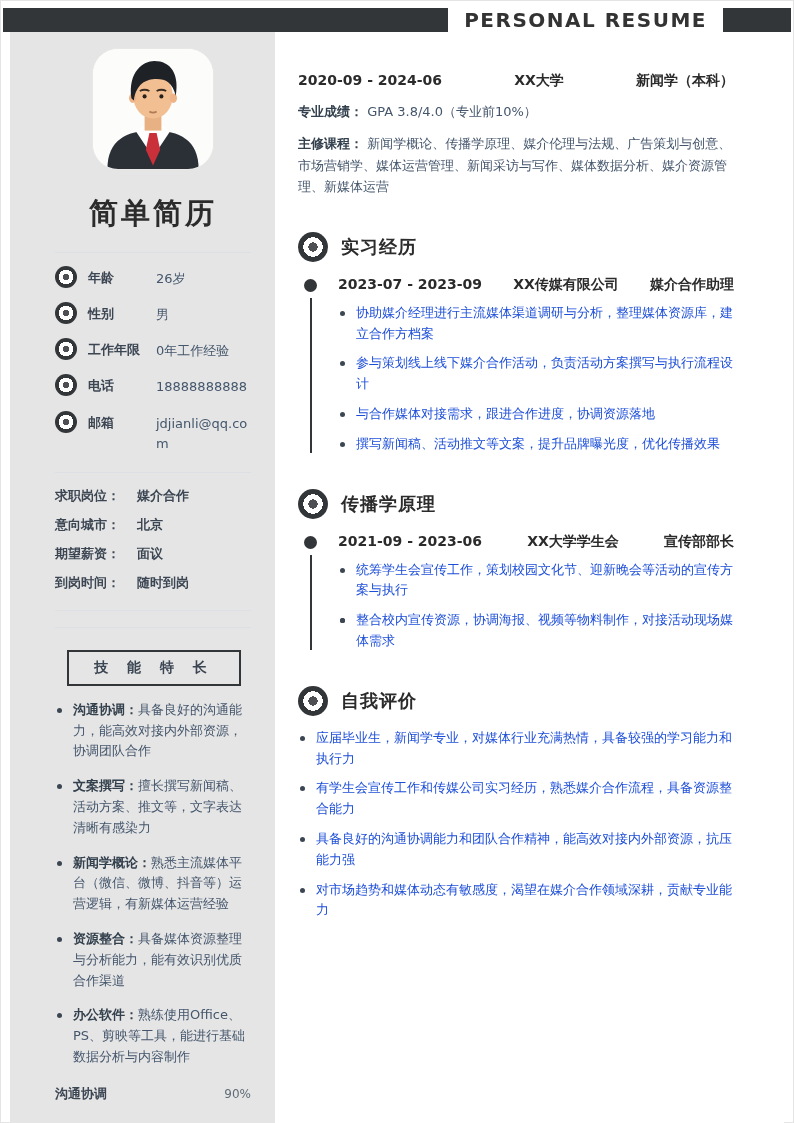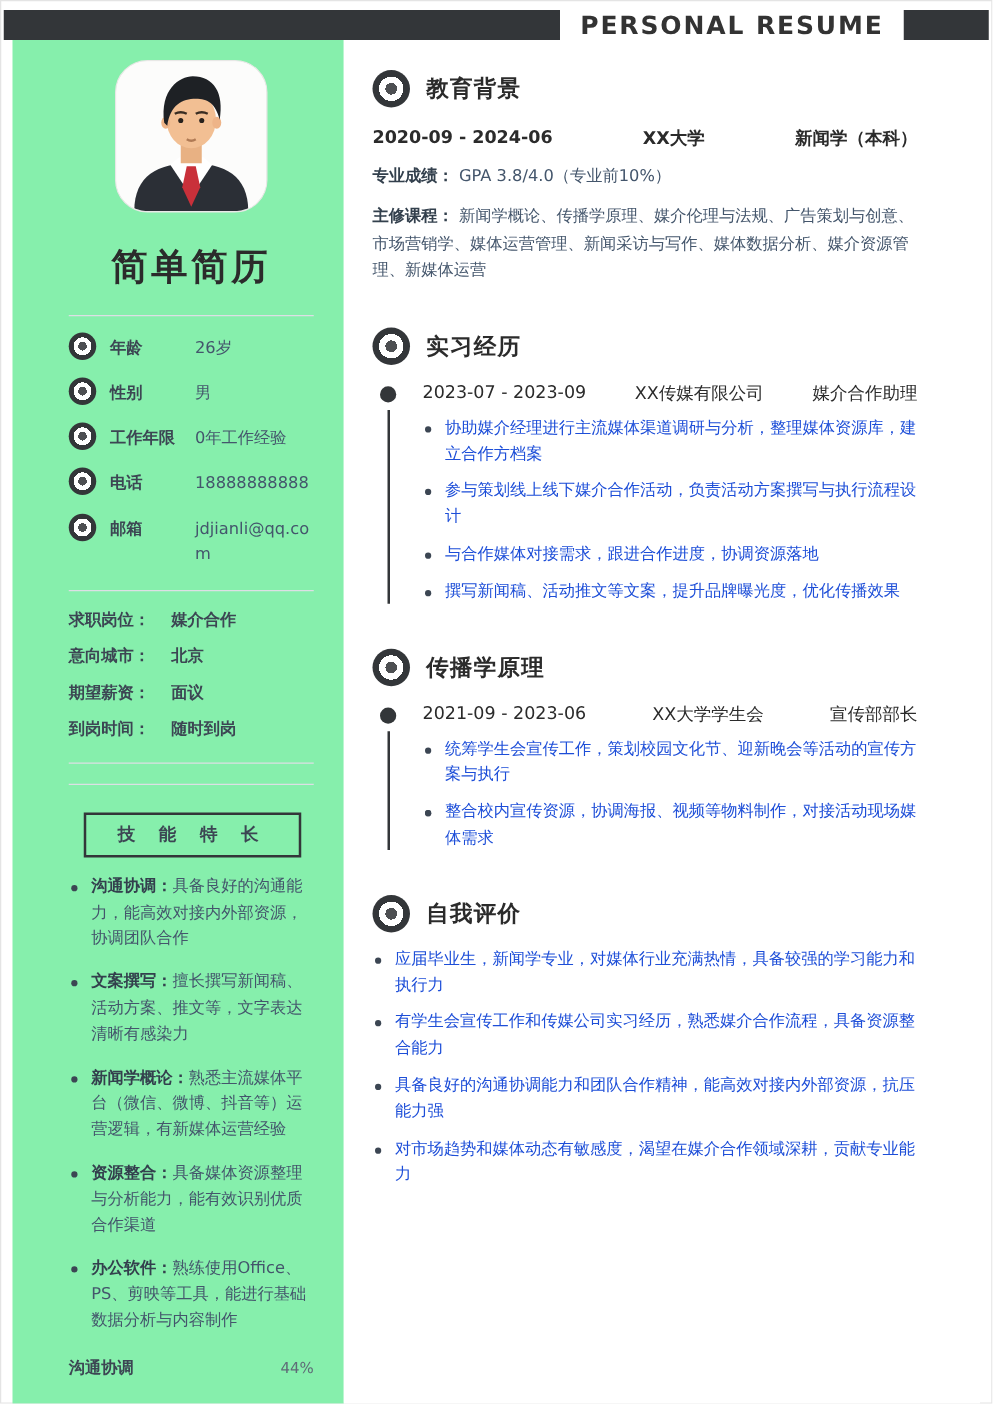--- a/index.html
+++ b/index.html
@@ -11,21 +11,21 @@
   
   .topbar{ display:flex; align-items:stretch; height:24px; margin:8px 3px 0 3px; }
   .topbar .seg{ background:#333639; }
   .topbar .seg-left{ flex:1; }
   .topbar .seg-right{ width:68px; }
   .topbar .bar-title{ background:#fff; color:#333; font-size:20px; font-weight:bold;
     letter-spacing:1.5px; padding:0 16px; display:flex; align-items:center; white-space:nowrap; }
 
   
   .content{ display:flex; margin:0 10px; height:1091px; }
-  .sidebar{ width:265px; background:#86efac; padding:16px 24px 0 45px; }
+  .sidebar{ width:265px; background:#e5e5e5; padding:16px 24px 0 45px; }
   .main{ flex:1; background:#fff; padding:24px 50px 0 23px; }
 
   
   .avatar-card{ width:122px; height:122px; margin:0 auto; background:#fcfcfb;
     border-radius:26px; border:1px solid #e8e8e6; overflow:hidden; }
   .avatar-card svg{ display:block; width:100%; height:100%; }
   .side-name{ text-align:center; font-size:29px; font-weight:bold; color:#2b2b2b;
     letter-spacing:3px; margin:24px 0 0 0; }
   .divider{ border:none; border-top:1px solid #dcdfe4; margin:18px 0 0 0; }
 
@@ -69,21 +69,21 @@
     font-size:14px; font-weight:bold; color:#2b2b2b; }
   .edu-row .mid{ flex:1; text-align:center; }
   .edu-line{ margin-top:11px; font-size:13px; line-height:1.65; color:#44566c; }
   .edu-line .lbl{ font-weight:bold; color:#33404d; }
 
   .entry{ position:relative; padding-left:40px; margin-top:14px; }
   .entry::before{ content:''; position:absolute; left:6px; top:3px; width:13px; height:13px;
     border-radius:50%; background:#333639; }
   .entry::after{ content:''; position:absolute; left:11.5px; top:22px; bottom:2px; width:2.5px;
     background:#333639; }
-  .entry-head{ display:flex; font-size:14px; font-weight:normal;
+  .entry-head{ display:flex; font-size:14px; font-weight:bold;
     color:#2b2b2b; }
   .entry-head .mid{ flex:1; text-align:center; }
 
   .plain-list{ list-style:none; margin-top:8px; }
   .plain-list li{ position:relative; padding-left:18px; margin-top:9px; font-size:13px;
     line-height:1.6; color:#1d4ed8; }
   .entry .plain-list{ margin-top:4px; }
 </style>
 </head>
 <body>
@@ -182,35 +182,31 @@
         <li><span class="dot"></span><span class="skill-label">文案撰写：</span><span>擅长撰写新闻稿、活动方案、推文等，文字表达清晰有感染力</span></li>
         <li><span class="dot"></span><span class="skill-label">新闻学概论：</span><span>熟悉主流媒体平台（微信、微博、抖音等）运营逻辑，有新媒体运营经验</span></li>
         <li><span class="dot"></span><span class="skill-label">资源整合：</span><span>具备媒体资源整理与分析能力，能有效识别优质合作渠道</span></li>
         <li><span class="dot"></span><span class="skill-label">办公软件：</span><span>熟练使用Office、PS、剪映等工具，能进行基础数据分析与内容制作</span></li>
       </ul>
 
       <div class="bars">
         <div class="bar-row">
           <div class="bar-head">
             <span class="bar-label">沟通协调</span>
-            <span class="bar-pct">44%</span>
+            <span class="bar-pct">90%</span>
           </div>
 
         </div>
 
       </div>
     </div>
 
     <div class="main">
 
       <div class="section">
-        <div class="sec-head">
-          <span class="donut donut-lg"></span>
-          <span class="sec-title">教育背景</span>
-        </div>
         <div class="edu-row">
           <span>2020-09 - 2024-06</span>
           <span class="mid">XX大学</span>
           <span>新闻学（本科）</span>
         </div>
         <div class="edu-line">
           <span class="lbl">专业成绩：</span>
           <span>GPA 3.8/4.0（专业前10%）</span>
         </div>
         <div class="edu-line">

